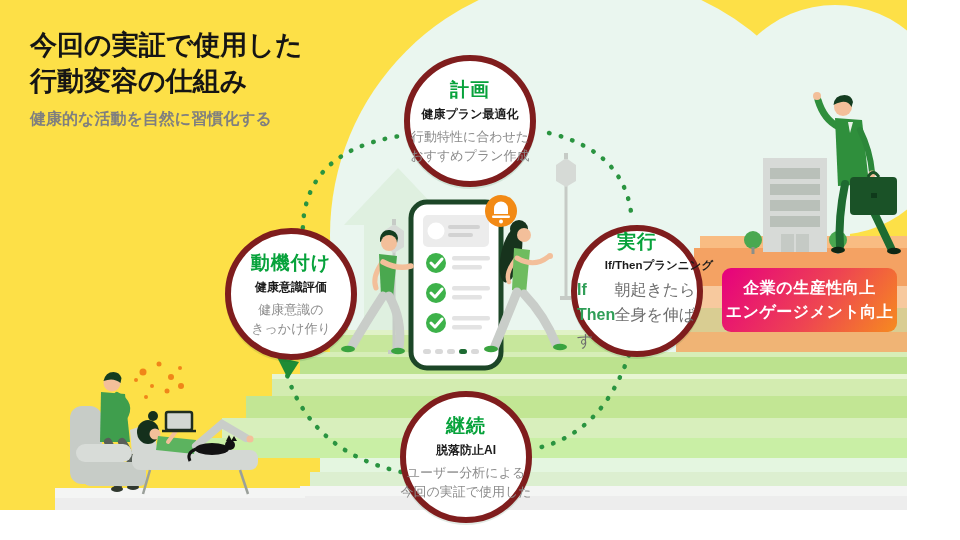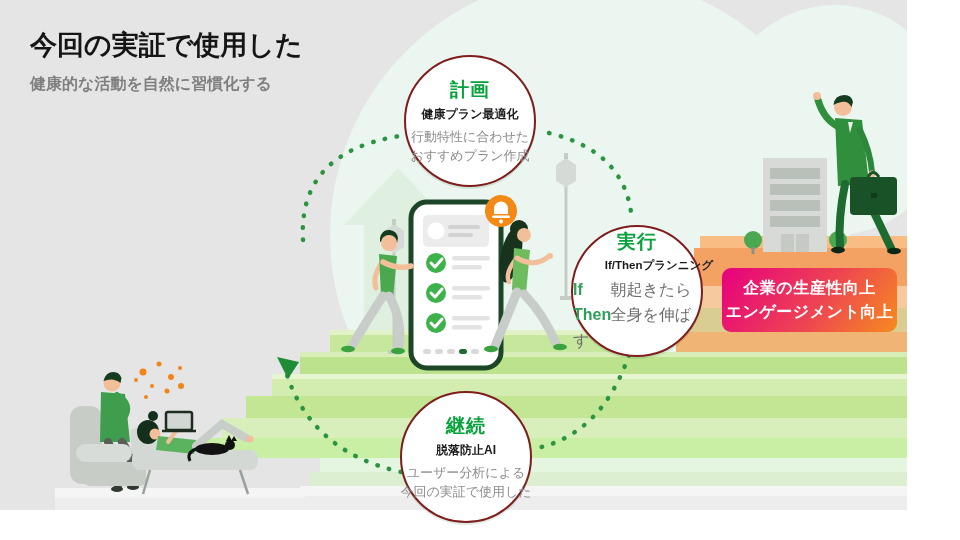--- a/index.html
+++ b/index.html
@@ -1,27 +1,27 @@
 <!DOCTYPE html>
 <html><head>
 <meta charset="utf-8">
 <style>
   html,body{margin:0;padding:0;background:#fff;}
-  .stage{position:relative;width:960px;height:540px;background:#e5e5e5;overflow:hidden;
+  .stage{position:relative;width:960px;height:540px;background:#fde047;overflow:hidden;
          font-family:"Liberation Sans","DejaVu Sans",sans-serif;}
   .scene{position:absolute;left:0;top:0;}
 
   
   .title-block{position:absolute;left:30px;top:28px;z-index:5;}
   .title{font-size:27px;font-weight:800;color:#151515;line-height:1.32;margin:0;}
   .subtitle{font-size:16px;color:#7f7f7f;font-weight:600;margin-top:10px;}
 
   
   .step{position:absolute;width:132px;height:132px;border-radius:50%;background:#fff;
-        border:2px solid #7f1d1d;box-sizing:border-box;display:flex;flex-direction:column;
+        border:6px solid #7f1d1d;box-sizing:border-box;display:flex;flex-direction:column;
         align-items:center;justify-content:center;text-align:center;z-index:4;
         box-shadow:0 2px 0 rgba(20,90,40,.12);}
   .step-plan{left:404px;top:55px;}
   .step-motivation{left:225px;top:228px;}
   .step-execution{left:571px;top:225px;}
   .step-continuation{left:400px;top:391px;}
   .step-heading{font-size:19px;font-weight:800;color:#07a23b;letter-spacing:1px;white-space:nowrap;}
   .step-sub{font-size:12px;font-weight:700;color:#1a1a1a;margin-top:3px;white-space:nowrap;}
   .step-execution .step-sub{font-size:11.5px;padding-left:44px;}
   .step-body{font-size:13px;color:#8c8c8c;line-height:1.5;margin-top:4px;white-space:nowrap;}
@@ -248,33 +248,42 @@
       <ellipse cx="491" cy="349" rx="7" ry="3.2" fill="#3aa33f"></ellipse>
     </g>
 
     <rect x="907" y="0" width="53" height="540" fill="#ffffff"></rect>
     <rect x="0" y="510" width="960" height="30" fill="#ffffff"></rect>
   </svg>
 
   <div class="title-block">
     <h1 class="title">
       <span>今回の実証で使用した</span><br>
+      <span>行動変容の仕組み</span>
     </h1>
     <div class="subtitle">健康的な活動を自然に習慣化する</div>
   </div>
 
   <div class="step step-plan">
     <div class="step-heading">計画</div>
     <div class="step-sub">健康プラン最適化</div>
     <div class="step-body">
       <span>行動特性に合わせた</span><br>
       <span>おすすめプラン作成</span>
     </div>
   </div>
 
+  <div class="step step-motivation">
+    <div class="step-heading">動機付け</div>
+    <div class="step-sub">健康意識評価</div>
+    <div class="step-body">
+      <span>健康意識の</span><br>
+      <span>きっかけ作り</span>
+    </div>
+  </div>
 
   <div class="step step-execution">
     <div class="step-heading">実行</div>
     <div class="step-sub">If/Thenプランニング</div>
     <div class="ifthen">
       <div>
         <span class="lbl">If</span>
         <span>朝起きたら</span>
       </div>
       <div>

